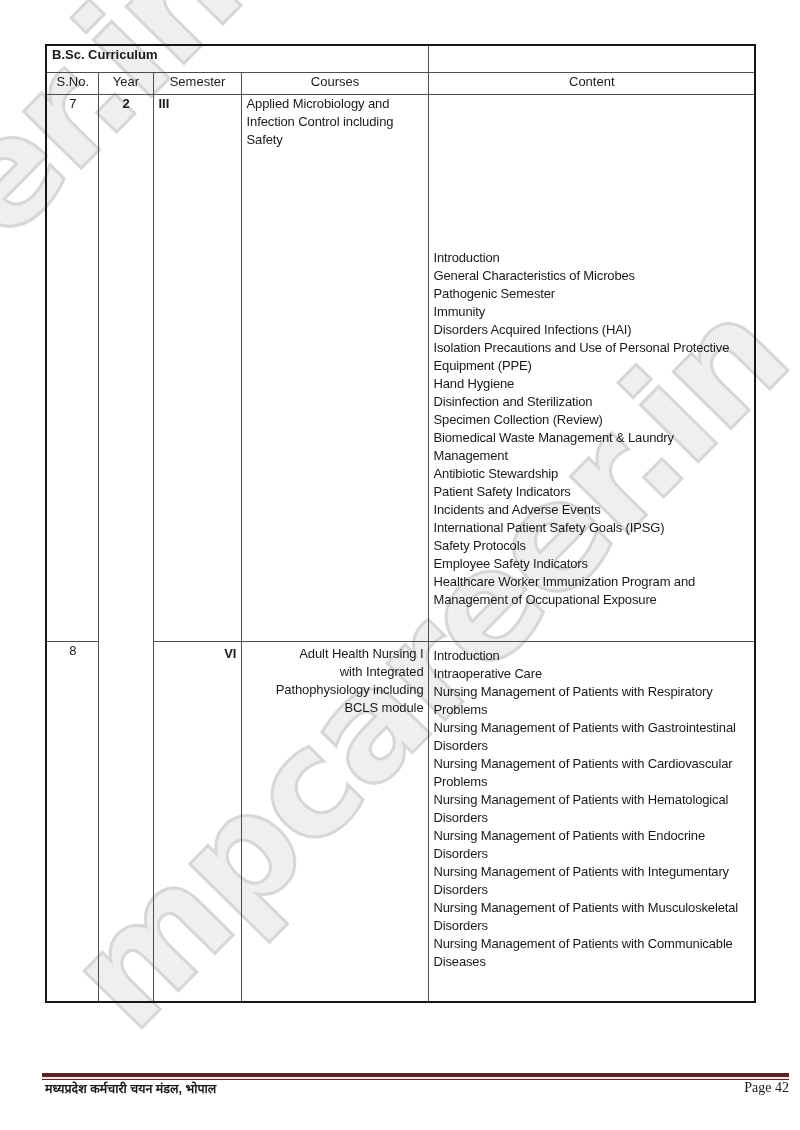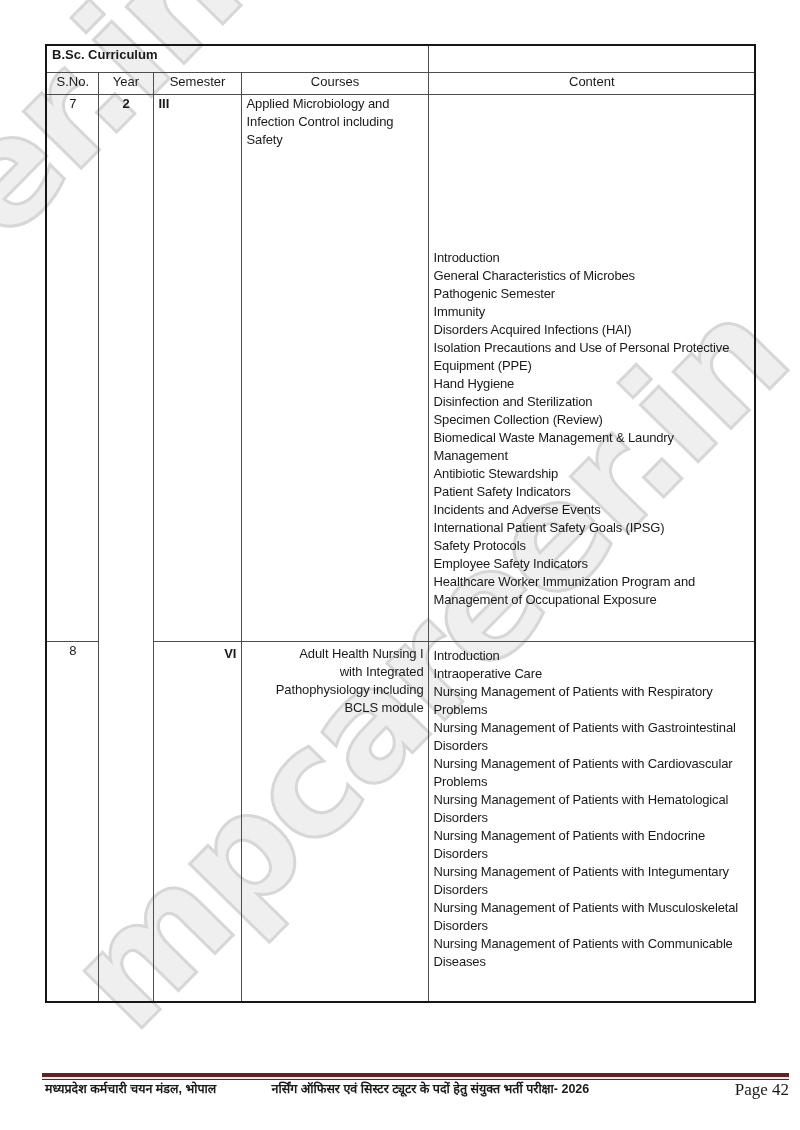--- a/index.html
+++ b/index.html
@@ -43,21 +43,21 @@
 
   
   .footer { position:absolute; left:42px; top:1073px; width:747px; z-index:2; }
   .rule-thick { height:4px; background:#5c2424; }
   .rule-gap   { height:2px; background:#f1e6e6; }
   .rule-thin  { height:1px; background:#5c2424; }
   .footer-texts { position:relative; height:18px; font-size:12.5px; font-weight:bold; }
   .f-left   { position:absolute; left:3px; top:0; white-space:nowrap; }
   .f-center { position:absolute; left:52%; transform:translateX(-50%); top:0; white-space:nowrap; }
   .f-right  { position:absolute; right:0; top:0; font-family:"Liberation Serif", serif;
-              font-weight:normal; font-size:17px; }
+              font-weight:normal; font-size:14px; }
 </style>
 </head>
 <body>
 
 <div class="page">
 
   <div class="watermark wm-main">mpcareer.in</div>
   <div class="watermark wm-top">mpcareer.in</div>
 
   <table class="curriculum">
@@ -144,18 +144,17 @@
     </tr>
   </tbody>
     </table>
 
   <div class="footer">
     <div class="rule-thick"></div>
     <div class="rule-gap"></div>
     <div class="rule-thin"></div>
     <div class="footer-texts">
       <span class="f-left">मध्यप्रदेश कर्मचारी चयन मंडल, भोपाल</span>
-      <span class="f-center">नर्सिंग ऑफिसर एवं सिस्टर ट्यूटर के पदों हेतु संयुक्त भर्ती परीक्षा- 2026</span>
       <span class="f-right">Page 42</span>
     </div>
   </div>
 
 </div>
 
 </body></html>

